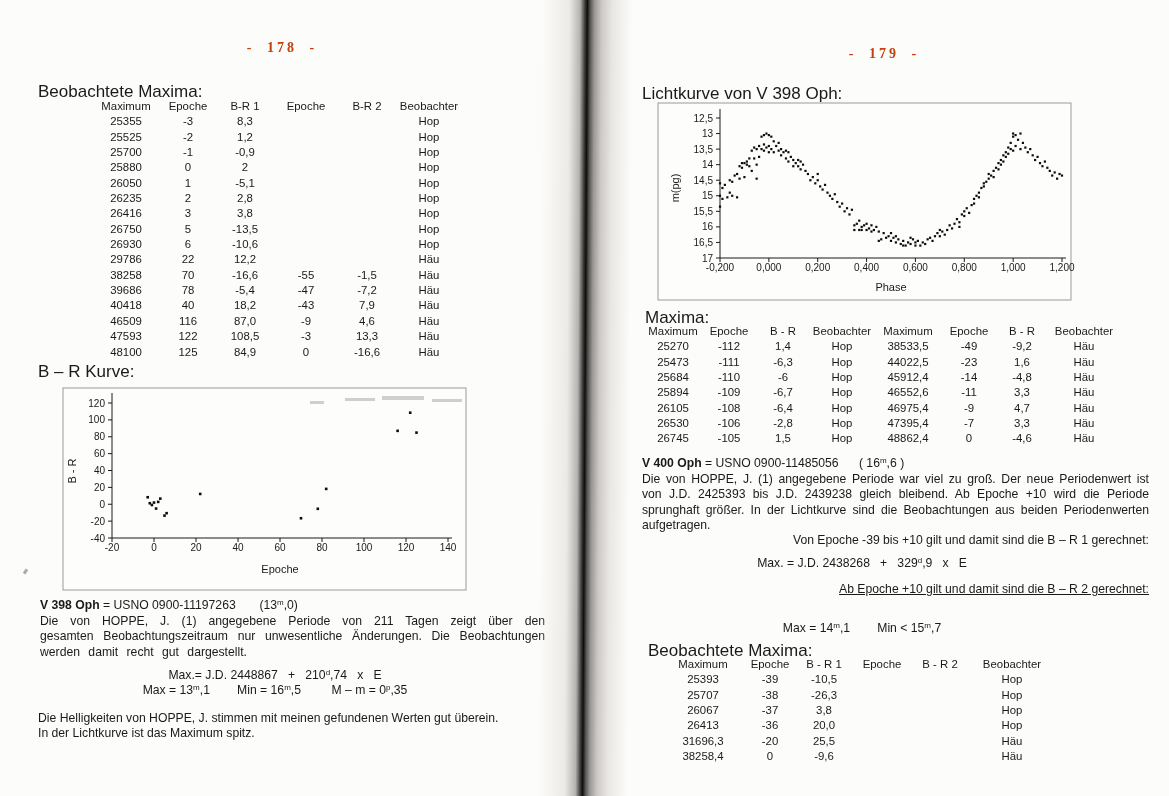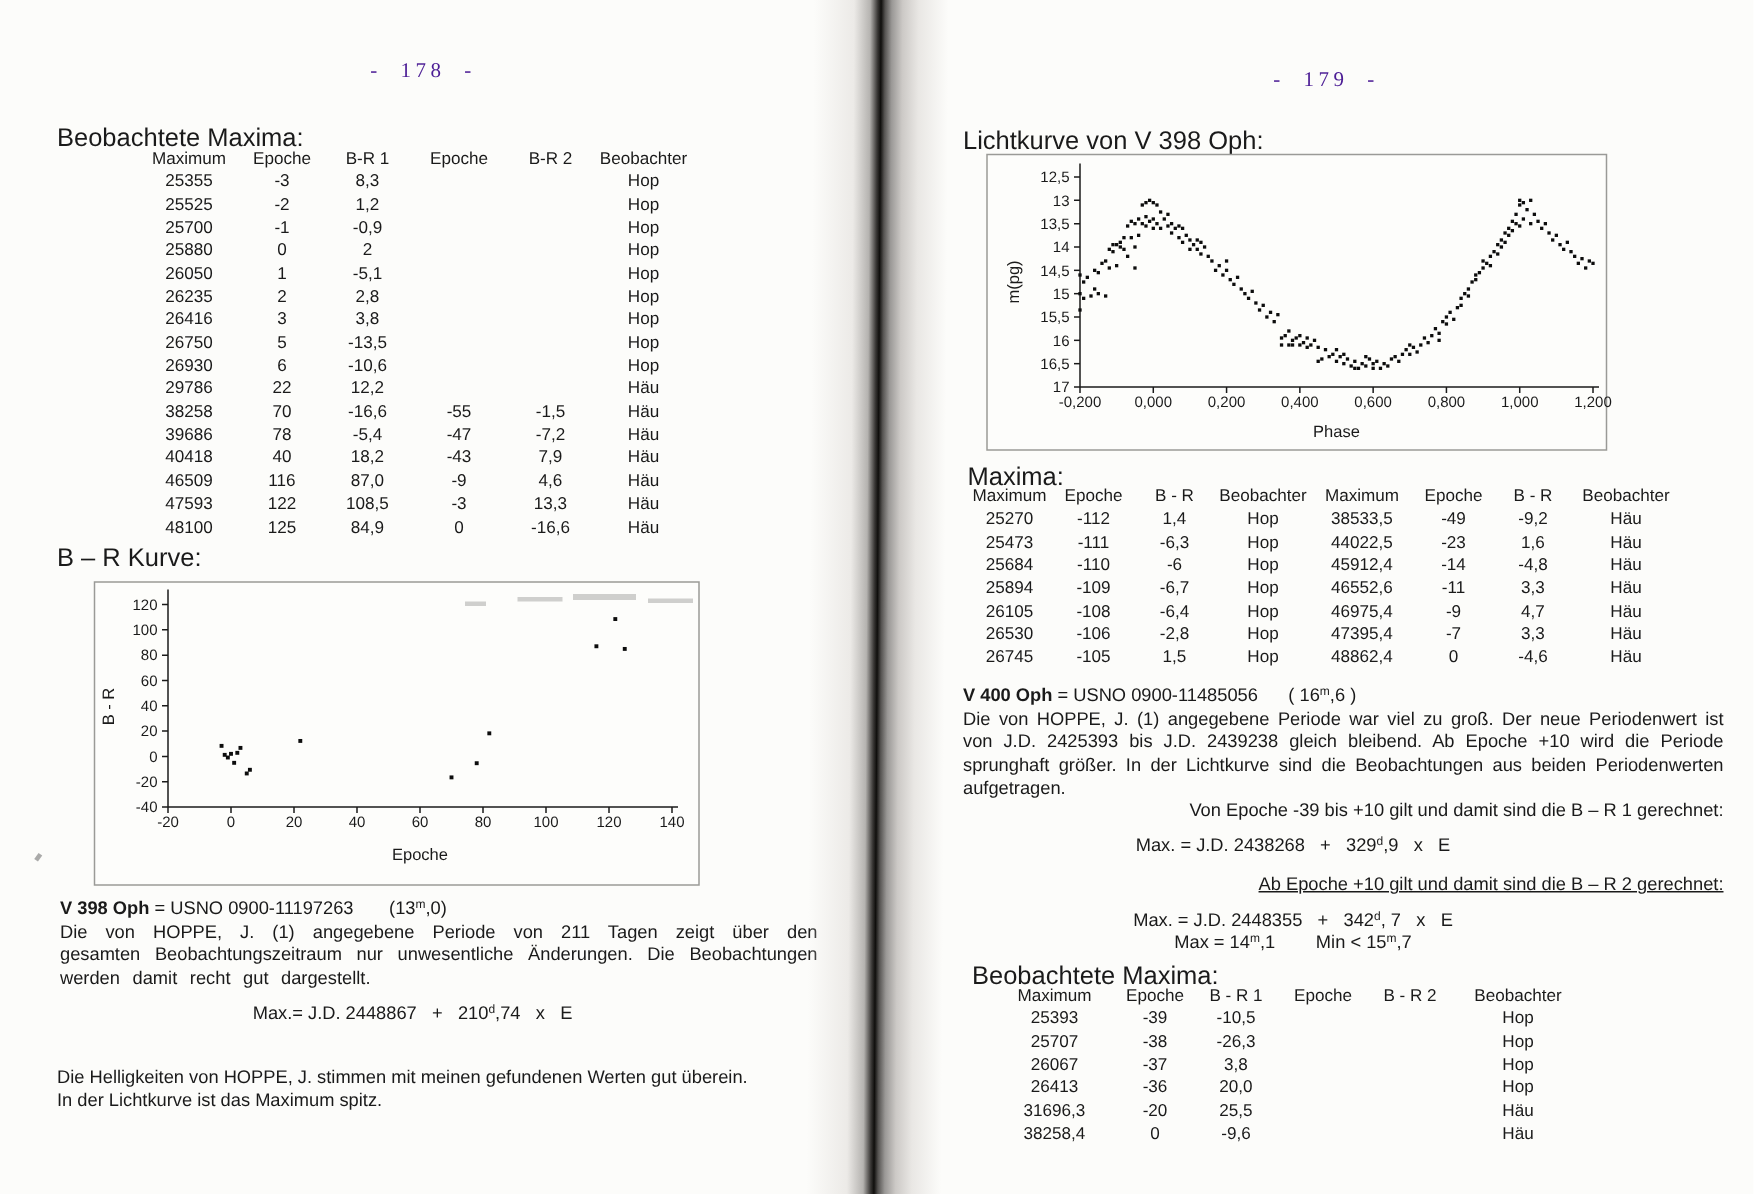--- a/index.html
+++ b/index.html
@@ -1,20 +1,20 @@
 <!DOCTYPE html>
 <html><head>
 <meta charset="utf-8">
 <style>
   html,body{margin:0;padding:0;background:#ffffff;}
   #scan{position:relative;width:1169px;height:796px;background:#fcfcfa;overflow:hidden;
         font-family:"Liberation Sans",sans-serif;color:#1a1a1a;}
   .abs{position:absolute;}
   .pagenum{font-family:"Liberation Serif",serif;font-size:14px;letter-spacing:3px;word-spacing:6px;
-           color:#4c1d95;text-align:center;}
+           color:#c2410c;text-align:center;font-weight:bold;}
   .lbl{font-size:17px;}
   .para{font-size:12.2px;line-height:15.4px;text-align:justify;}
   .preline{white-space:pre-line;text-align:left;}
   .formula{font-size:12.2px;text-align:center;white-space:pre;}
   .rich{white-space:pre;font-size:12.2px;}
   .rich sup,.formula sup{font-size:8px;vertical-align:4px;}
   .b{font-weight:bold;margin-top:14px;}
   .tbl{display:grid;font-size:11.4px;}
   .tbl .cell{text-align:center;height:15.35px;line-height:15.35px;white-space:nowrap;}
   .gutter{position:absolute;left:540px;top:-10px;width:90px;height:816px;transform:rotate(0.35deg);
@@ -202,20 +202,21 @@
       <rect x="348.9" y="28.403125" width="2.6" height="2.6" fill="#0d0d0d"></rect>
       <rect x="355.2" y="48.315625" width="2.6" height="2.6" fill="#0d0d0d"></rect>
     </svg>
 
   <div class="abs rich" style="left:40px;top:598px;"><span class="b">V 398 Oph</span><span> = USNO 0900-11197263       (13</span><sup>m</sup><span>,0)</span></div>
 
   <div class="abs para" style="left:40px;top:614px;width:505px;word-spacing:5px;">Die von HOPPE, J. (1) angegebene Periode von 211 Tagen zeigt über den gesamten Beobachtungszeitraum nur unwesentliche Änderungen. Die Beobachtungen werden damit recht gut dargestellt.</div>
 
   <div class="abs formula" style="left:40px;top:668px;width:470px;"><span>Max.= J.D. 2448867   +   210</span><sup>d</sup><span>,74   x   E</span></div>
 
+  <div class="abs formula" style="left:40px;top:683px;width:470px;"><span>Max = 13</span><sup>m</sup><span>,1        Min = 16</span><sup>m</sup><span>,5         M – m = 0</span><sup>p</sup><span>,35</span></div>
 
   <div class="abs para preline" style="left:38px;top:711px;width:512px;">Die Helligkeiten von HOPPE, J. stimmen mit meinen gefundenen Werten gut überein.
 In der Lichtkurve ist das Maximum spitz.</div>
 
   <div class="abs pagenum" style="left:800px;top:46px;width:168px;">- 179 -</div>
 
   <div class="abs lbl" style="left:642px;top:84px;">Lichtkurve von V 398 Oph:</div>
 
   <svg class="abs" style="left:655px;top:98px;" width="420" height="208">
       <rect x="3" y="5" width="413" height="197" fill="#fdfdfb" stroke="#9a9a97" stroke-width="1"></rect>
@@ -535,21 +536,20 @@
   <div class="abs rich" style="left:642px;top:456px;"><span class="b">V 400 Oph</span><span> = USNO 0900-11485056      ( 16</span><sup>m</sup><span>,6 )</span></div>
 
   <div class="abs para" style="left:642px;top:472px;width:507px;word-spacing:1px;">Die von HOPPE, J. (1) angegebene Periode war viel zu groß. Der neue Periodenwert ist von J.D. 2425393 bis J.D. 2439238 gleich bleibend. Ab Epoche +10 wird die Periode sprunghaft größer. In der Lichtkurve sind die Beobachtungen aus beiden Periodenwerten aufgetragen.</div>
 
   <div class="abs para" style="left:642px;top:533px;width:507px;text-align:right;">Von Epoche -39 bis +10 gilt und damit sind die B – R 1 gerechnet:</div>
 
   <div class="abs formula" style="left:642px;top:556px;width:440px;"><span>Max. = J.D. 2438268   +   329</span><sup>d</sup><span>,9   x   E</span></div>
 
   <div class="abs para" style="left:642px;top:582px;width:507px;text-align:right;text-decoration:underline;">Ab Epoche +10 gilt und damit sind die B – R 2 gerechnet:</div>
 
-  <div class="abs formula" style="left:642px;top:606px;width:440px;"><span>Max. = J.D. 2448355   +   342</span><sup>d</sup><span>, 7   x   E</span></div>
 
   <div class="abs formula" style="left:642px;top:621px;width:440px;"><span>Max = 14</span><sup>m</sup><span>,1        Min &lt; 15</span><sup>m</sup><span>,7</span></div>
 
   <div class="abs lbl" style="left:648px;top:641px;">Beobachtete Maxima:</div>
 
   <div class="abs tbl" style="left: 662px; top: 657px; grid-template-columns: 82px 52px 56px 60px 56px 88px;">
       <div class="cell">Maximum</div>
       <div class="cell">Epoche</div>
       <div class="cell">B - R 1</div>
       <div class="cell">Epoche</div>

